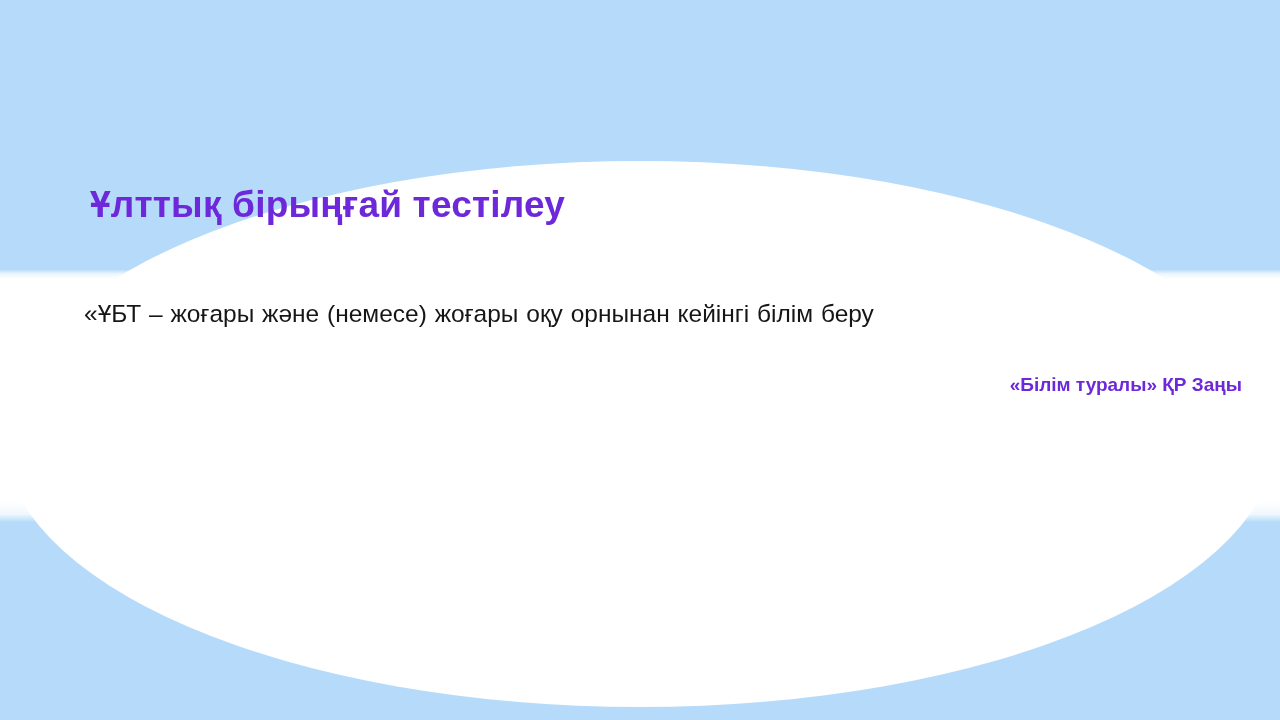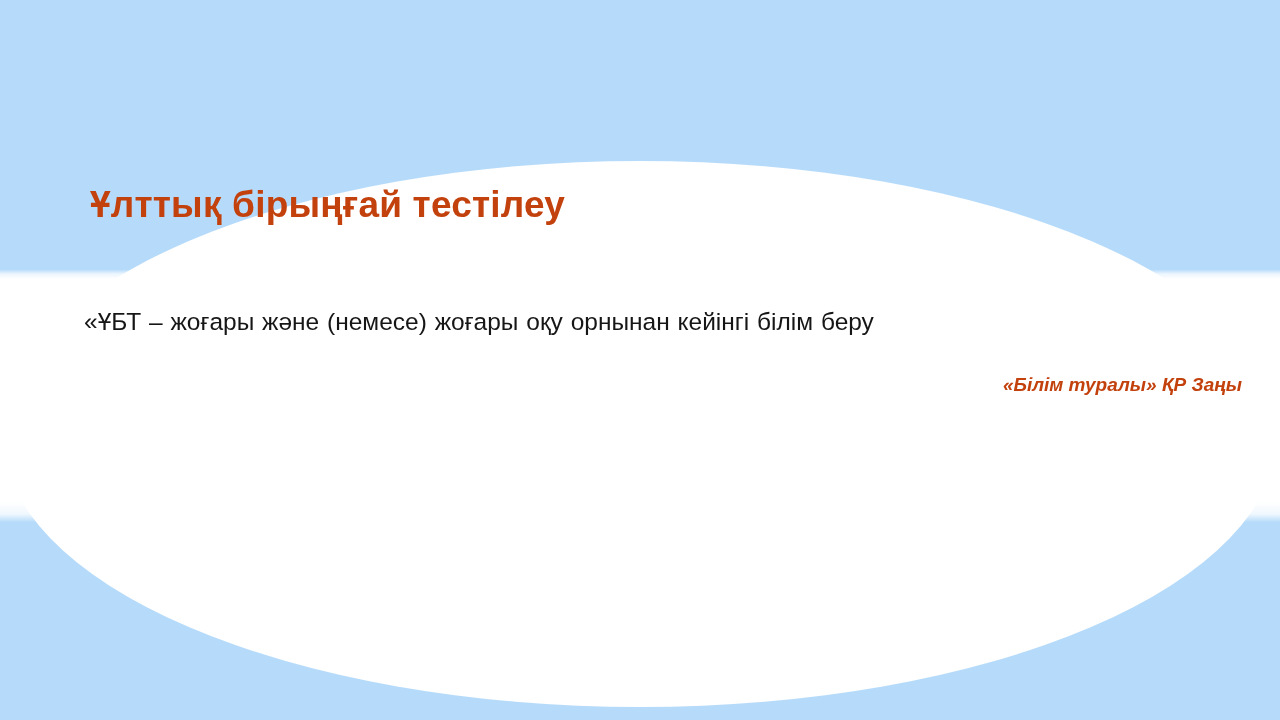--- a/index.html
+++ b/index.html
@@ -79,28 +79,28 @@
     position: absolute;
     left: 90px;
     top: 183px;
     width: 1100px;
     margin: 0;
     font-family: "Liberation Sans", sans-serif;
     font-size: 37px;
     font-weight: bold;
     line-height: 44px;
     letter-spacing: 0.2px;
-    color: #c2410c;
+    color: #6d28d9;
     white-space: nowrap;
   }
 
   .body-block {
     position: absolute;
     left: 84px;
-    top: 304px;
+    top: 296px;
     width: 1120px;
   }
 
   .body-text {
     margin: 0;
     font-family: "Liberation Sans", sans-serif;
     font-size: 24.5px;
     line-height: 35px;
     color: #161616;
     text-align: left;
@@ -109,24 +109,23 @@
 
   .attribution {
     position: absolute;
     left: 84px;
     top: 372px;
     width: 1158px;
     margin: 0;
     text-align: right;
     font-family: "Liberation Sans", sans-serif;
     font-size: 19px;
-    font-style: italic;
     font-weight: bold;
     line-height: 26px;
-    color: #c2410c;
+    color: #6d28d9;
   }
 </style>
 </head>
 <body>
 
 <div id="slide">
 
   <div class="bg-base"></div>
   <div class="bg-band"></div>
   <div class="bg-ellipse-feather"></div>

